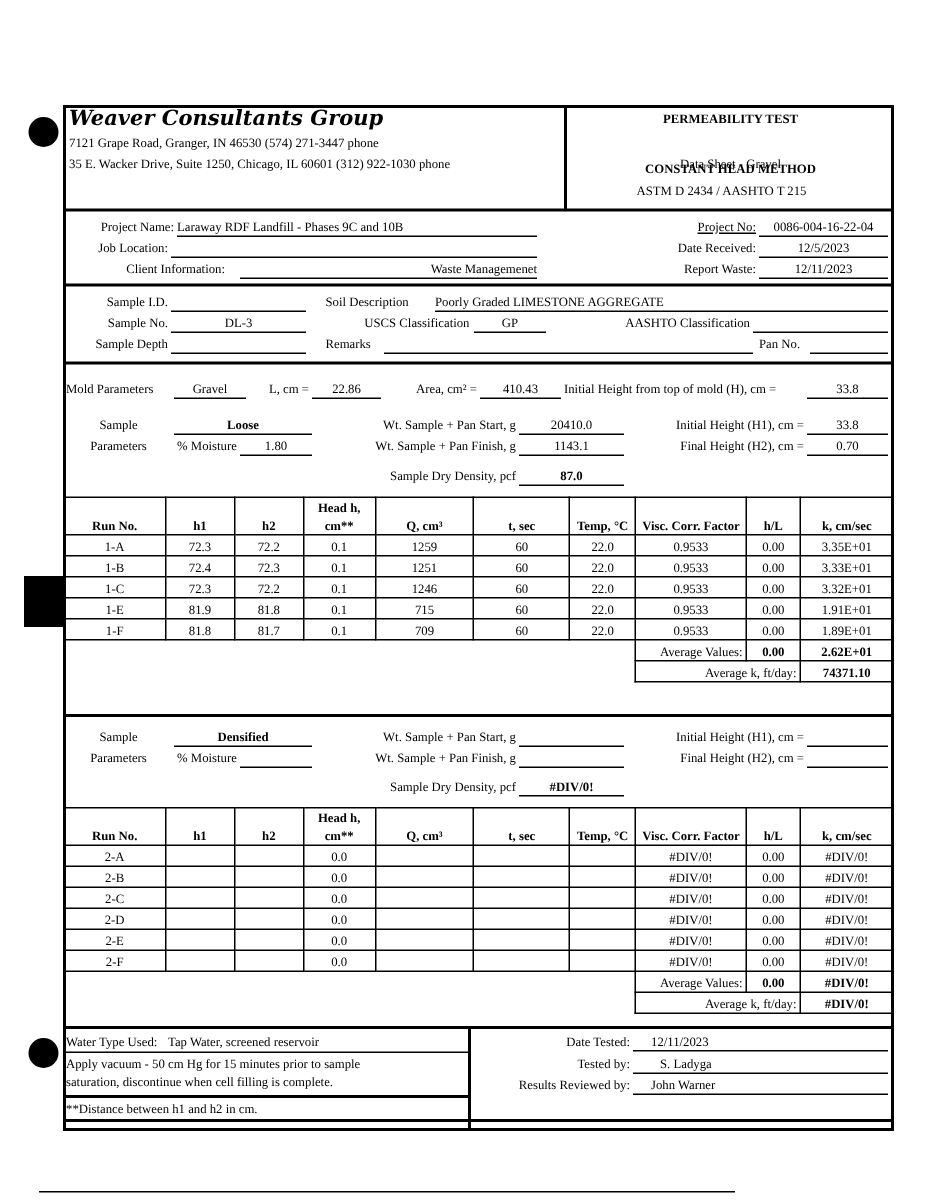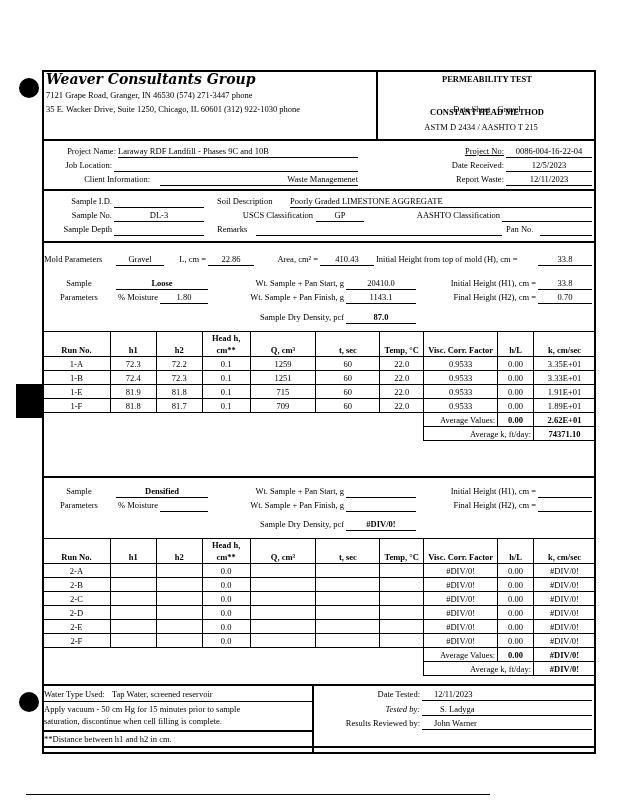--- a/index.html
+++ b/index.html
@@ -143,20 +143,32 @@
         <td>72.3</td>
         <td>0.1</td>
         <td>1251</td>
         <td>60</td>
         <td>22.0</td>
         <td>0.9533</td>
         <td>0.00</td>
         <td>3.33E+01</td>
       </tr>
       <tr>
+        <td>1-C</td>
+        <td>72.3</td>
+        <td>72.2</td>
+        <td>0.1</td>
+        <td>1246</td>
+        <td>60</td>
+        <td>22.0</td>
+        <td>0.9533</td>
+        <td>0.00</td>
+        <td>3.32E+01</td>
+      </tr>
+      <tr>
         <td>1-E</td>
         <td>81.9</td>
         <td>81.8</td>
         <td>0.1</td>
         <td>715</td>
         <td>60</td>
         <td>22.0</td>
         <td>0.9533</td>
         <td>0.00</td>
         <td>1.91E+01</td>
@@ -328,18 +340,18 @@
 <div class="fill" style="left:112px;top:689px;width:150px;text-align:left;border:none;">Tap Water, screened reservoir</div>
 <div class="hl" style="left:42px;top:701px;width:270px;"></div>
 <div class="t" style="left:44px;top:704px;">Apply vacuum - 50 cm Hg for 15 minutes prior to sample</div>
 <div class="t" style="left:44px;top:716px;">saturation, discontinue when cell filling is complete.</div>
 <div class="hl2" style="left:42px;top:730px;width:270px;"></div>
 <div class="t" style="left:44px;top:734px;">**Distance between h1 and h2 in cm.</div>
 <div class="hl2" style="left:42px;top:746px;width:554px;"></div>
 
 <div class="t r" style="left:316px;top:689px;width:104px;">Date Tested:</div>
 <div class="fill" style="left:422px;top:689px;width:170px;text-align:left;padding-left:12px;box-sizing:border-box;">12/11/2023</div>
-<div class="t r" style="left:316px;top:704px;width:104px;font-style:italic;">Tested by:</div>
+<div class="t r" style="left:316px;top:704px;width:104px;">Tested by:</div>
 <div class="fill" style="left:422px;top:704px;width:170px;text-align:left;padding-left:18px;box-sizing:border-box;">S. Ladyga</div>
 <div class="t r" style="left:316px;top:718px;width:104px;">Results Reviewed by:</div>
 <div class="fill" style="left:422px;top:718px;width:170px;text-align:left;padding-left:12px;box-sizing:border-box;">John Warner</div>
 
 <div class="hl" style="left:26px;top:794px;width:464px;"></div>
 
 </body></html>

